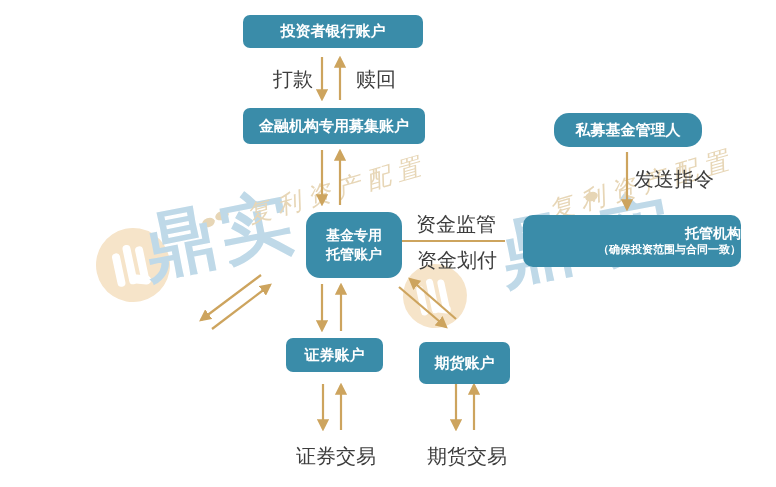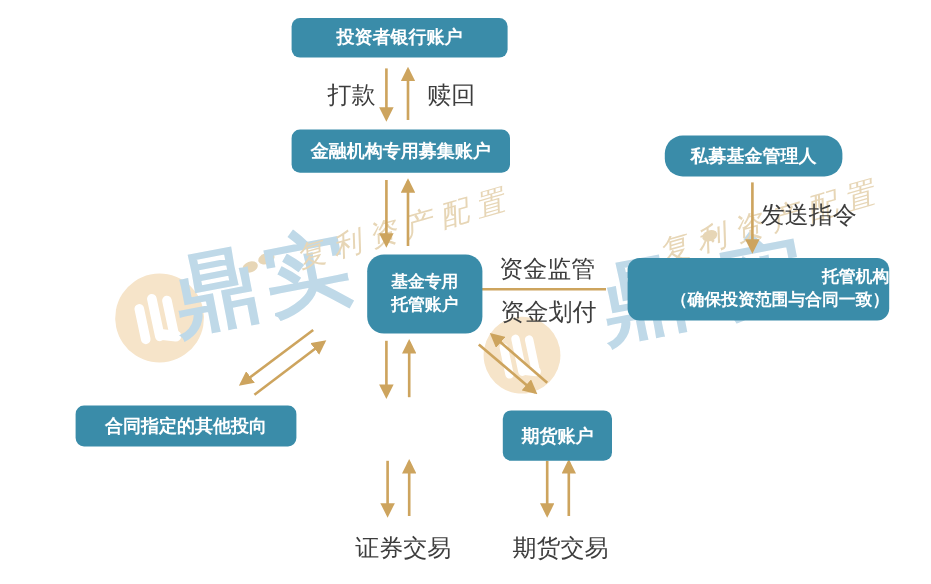--- a/index.html
+++ b/index.html
@@ -17,21 +17,21 @@
   
   .arrow-layer{position:absolute;left:0;top:0;z-index:1;}
   .arrow-layer line{stroke:var(--arrow,#CDA45E);stroke-width:2.2;}
 
   
   .node{position:absolute;z-index:2;background:var(--node-fill,#3A8CA9);color:var(--node-text,#FFFFFF);
         display:flex;flex-direction:column;align-items:center;justify-content:center;
         border-radius:7px;font-weight:bold;font-size:15px;text-align:center;line-height:1.35;}
   .node.big-radius{border-radius:14px;}
   .node.mid-radius{border-radius:10px;}
-  .node .l2{font-size:14px;}
+  .node .l2{font-size:11px;}
   .node .s14{font-size:14px;}
 
   
   .edge-label{position:absolute;z-index:2;font-size:20px;color:var(--label-text,#3D3D3D);white-space:nowrap;line-height:1.2;}
 </style>
 </head>
 <body>
 
 <div class="canvas">
 
@@ -115,24 +115,24 @@
   <div class="node mid-radius" style="left:523px;top:215px;width:218px;height:52px;align-items:flex-end;">
     <span class="s14">托管机构</span>
     <span class="l2">（确保投资范围与合同一致）</span>
   </div>
 
   <div class="node big-radius" style="left:283px;top:212px;width:96px;height:66px;margin-left:23px;">
     <span class="s14">基金专用</span>
     <span class="s14">托管账户</span>
   </div>
 
-  <div class="node" style="left:63px;top:338px;width:184px;height:34px;">
-    <span>合同指定的其他投向</span>
+
+  <div class="node" style="left:286px;top:338px;width:97px;height:34px;">
+    <span>证券账户</span>
   </div>
-
 
   <div class="node" style="left:419px;top:342px;width:91px;height:42px;">
     <span>期货账户</span>
   </div>
 
   <div class="edge-label" style="left:273px;top:67px;">打款</div>
   <div class="edge-label" style="left:356px;top:67px;">赎回</div>
   <div class="edge-label" style="left:634px;top:167px;">发送指令</div>
   <div class="edge-label" style="left:416px;top:212px;">资金监管</div>
   <div class="edge-label" style="left:417px;top:248px;">资金划付</div>

